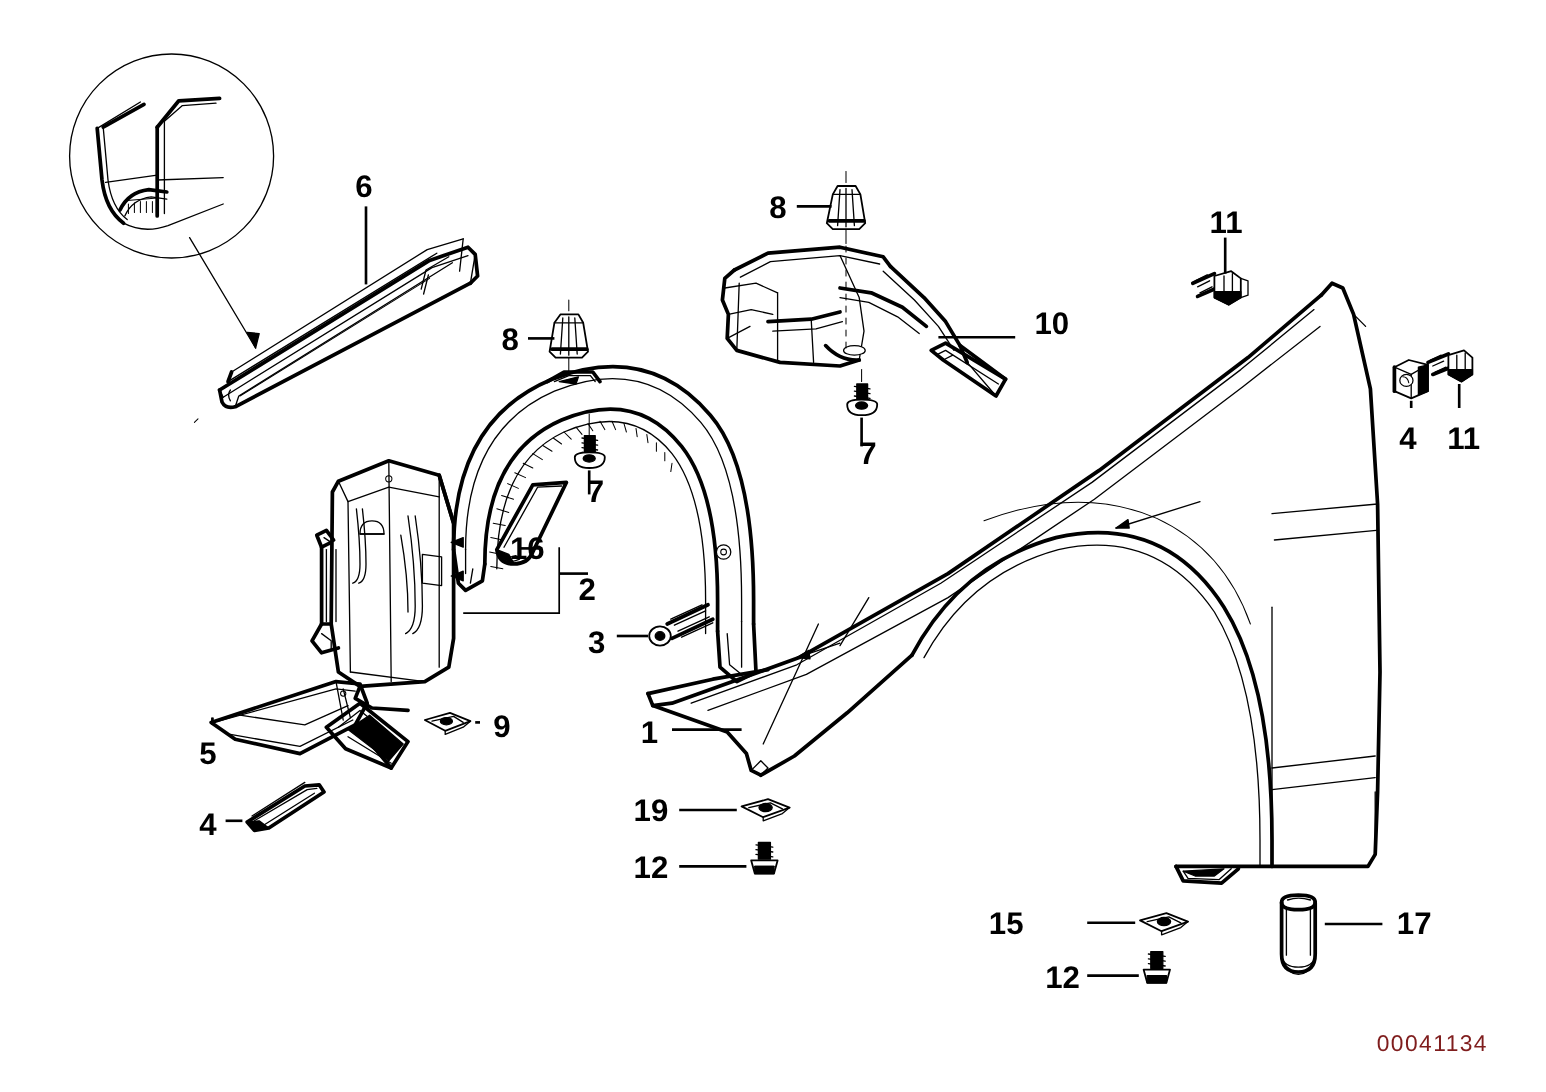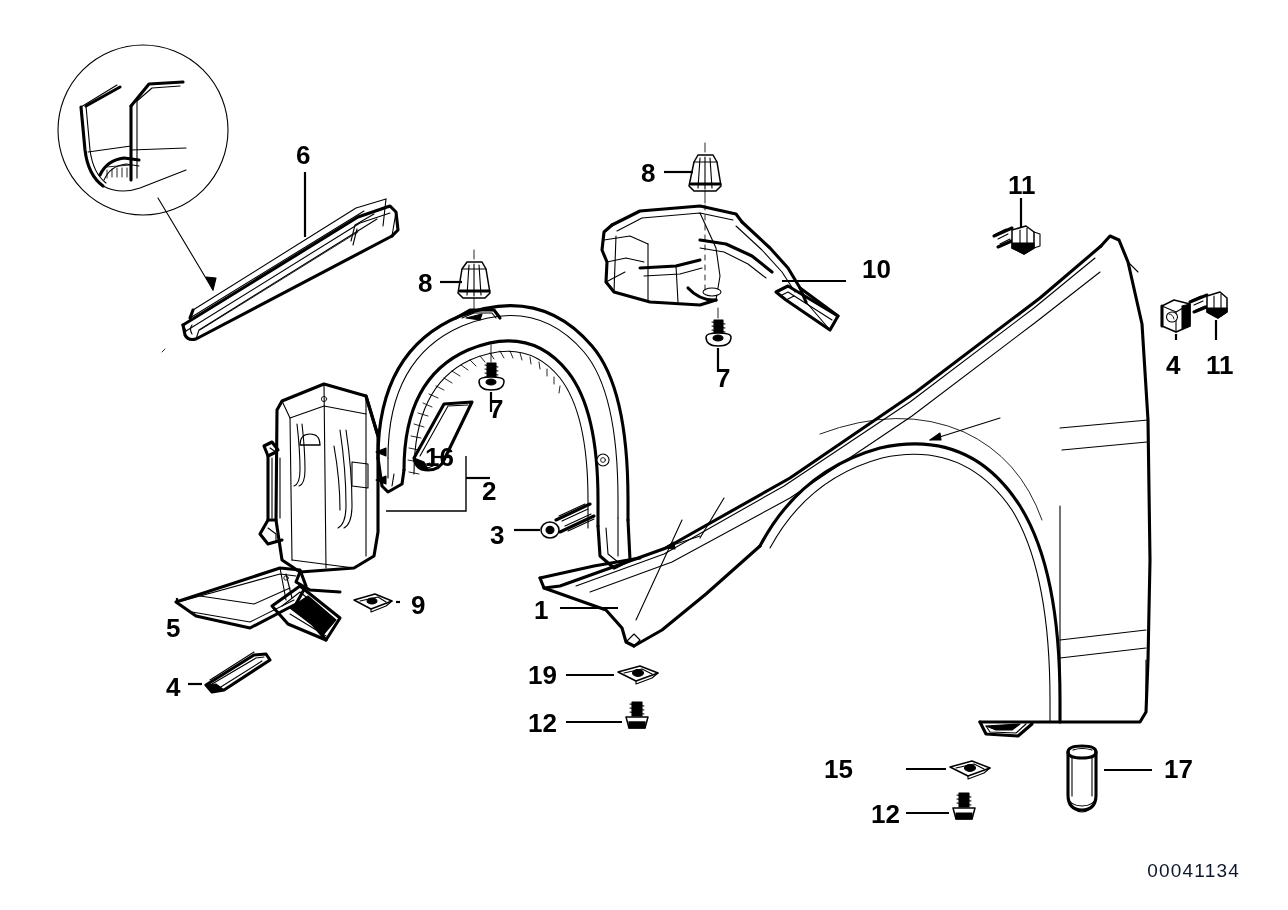--- a/index.html
+++ b/index.html
@@ -85,21 +85,21 @@
     white-space: nowrap;
     user-select: none;
   }
   .diagram-id {
     position: absolute;
     right: 48px;
     bottom: 28px;
     font-family: "Liberation Sans", sans-serif;
     font-size: 19px;
     letter-spacing: 1.2px;
-    color: #0f172a;
+    color: #7f1d1d;
     white-space: nowrap;
   }
 </style>
 </head>
 <body>
 
 <div id="diagram-root">
 
   <svg id="parts-svg" viewBox="0 0 1288 910">
 

